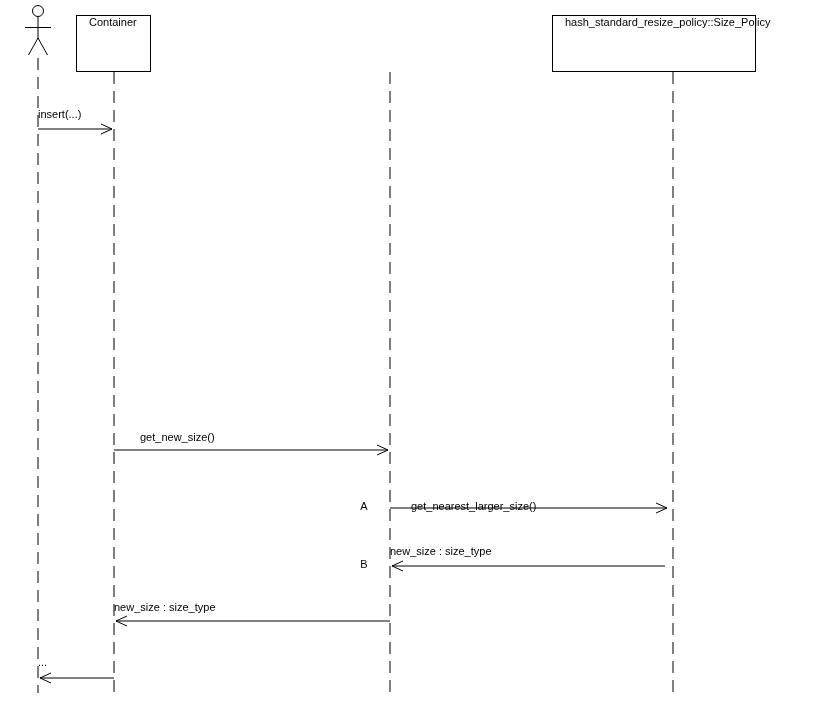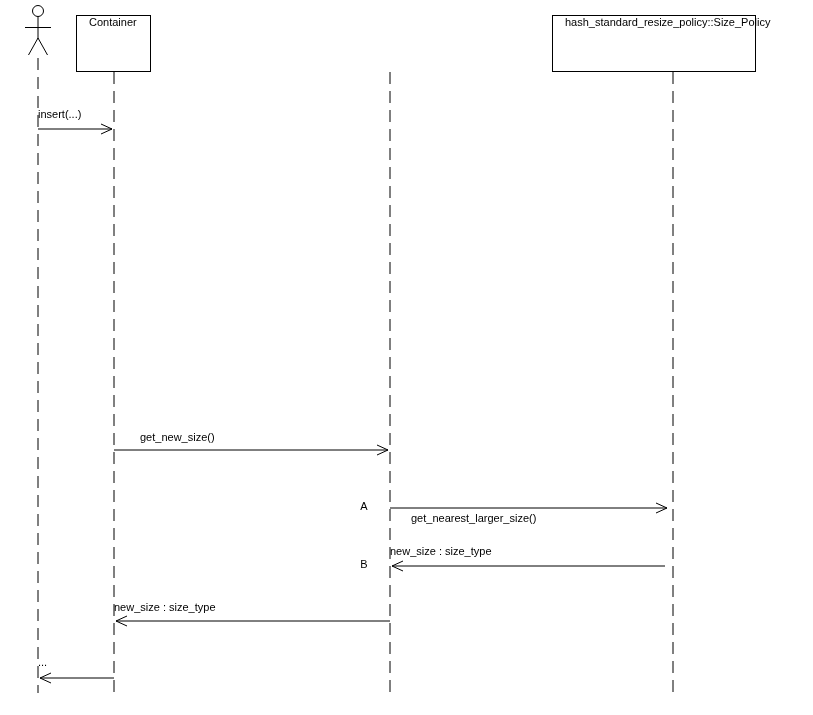--- a/index.html
+++ b/index.html
@@ -34,21 +34,21 @@
   .box-container    { left: 76px;  top: 15px; width: 75px;  height: 57px; }
   .box-policy       { left: 287px; top: 15px; width: 207px; height: 57px; }
   .box-size-policy  { left: 552px; top: 15px; width: 204px; height: 57px; }
   .msg {
     position: absolute;
     line-height: 13px;
     white-space: nowrap;
   }
   .msg-insert        { left: 38px;  top: 108px; width: 76px;  }
   .msg-get-new-size  { left: 114px; top: 431px; width: 276px; margin-left: 26px; }
-  .msg-get-nearest   { left: 390px; top: 512px; width: 277px; padding-left: 21px; }
+  .msg-get-nearest   { left: 390px; top: 500px; width: 277px; padding-left: 21px; }
   .msg-new-size-b    { left: 390px; top: 545px; width: 277px; }
   .msg-new-size-low  { left: 114px; top: 601px; width: 276px; }
   .msg-dots          { left: 38px;  top: 656px; width: 76px;  }
   .seq-marker {
     position: absolute;
     width: 16px;
     text-align: center;
     line-height: 13px;
   }
   .marker-a { left: 356px; top: 500px; }

